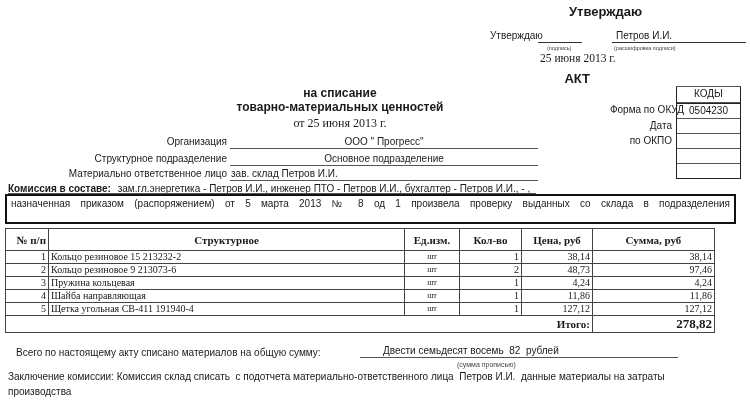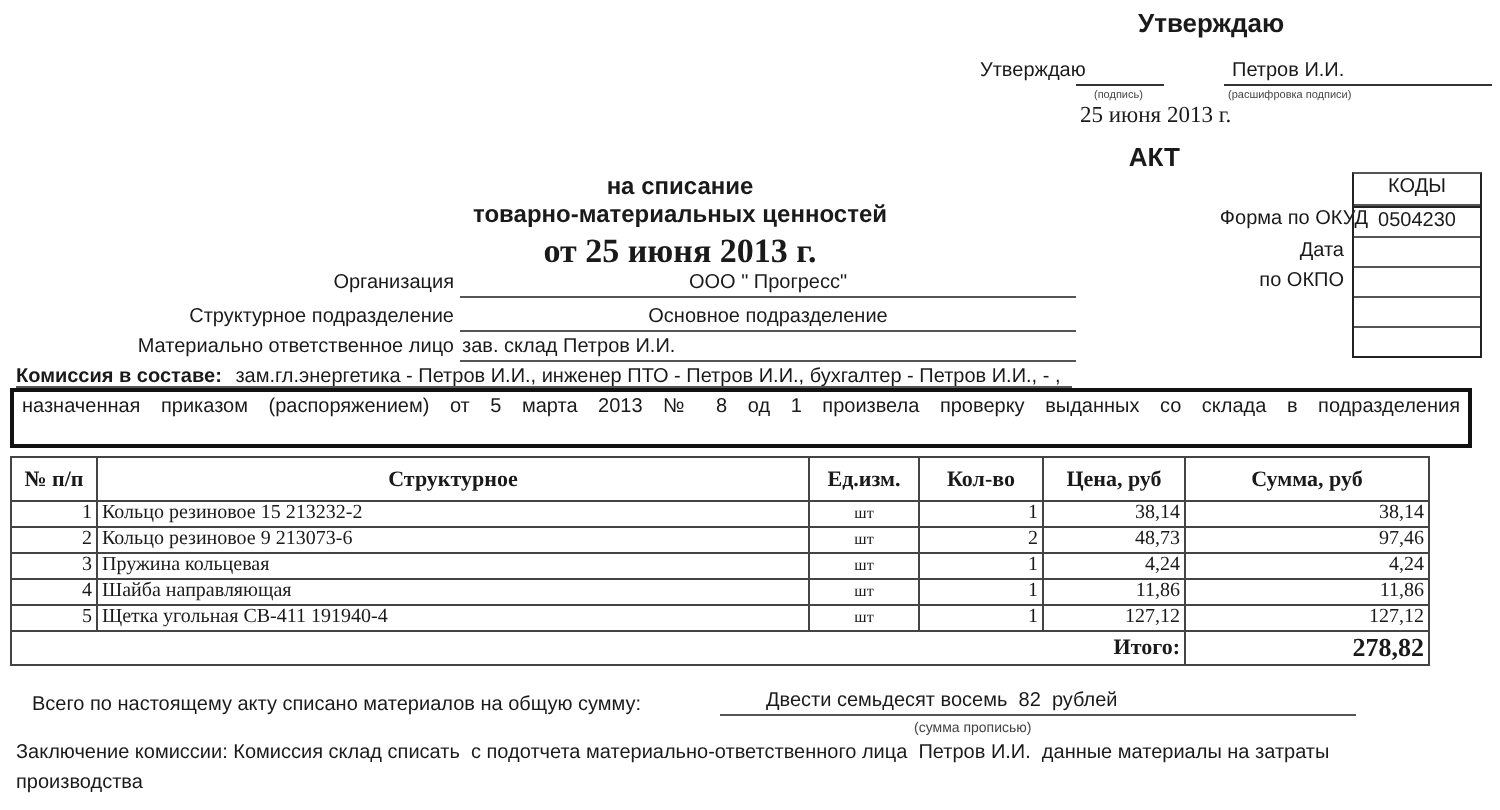--- a/index.html
+++ b/index.html
@@ -10,21 +10,21 @@
 
     
     .approve-title { left: 569px; top: 4px; font-size: 13px; font-weight: bold; }
     .director-label { left: 490px; top: 30px; font-size: 10px; }
     .line { position: absolute; border-bottom: 1px solid #333; }
     .small-note { font-size: 5.5px; color: #444; }
     .approve-date { left: 540px; top: 52px; font-size: 11.5px; }
     .t1 { top: 71px; font-size: 13px; font-weight: bold; left: 90px; width: 500px; }
     .t2 { top: 86px; font-size: 12px; font-weight: bold; left: 90px; width: 500px; }
     .t3 { top: 100px; font-size: 12px; font-weight: bold; left: 90px; width: 500px; }
-    .t4 { top: 116px; font-size: 17px; left: 90px; width: 500px; font-weight: bold; }
+    .t4 { top: 116px; font-size: 12px; left: 90px; width: 500px; }
 
     
     .codes-box { position: absolute; left: 676px; top: 86px; width: 63px; border: 1.5px solid #222; border-top: 1px solid #555; }
     .codes-cell { height: 14px; border-bottom: 1px solid #555; font-size: 10px; text-align: center; line-height: 14px; }
     .codes-cell:last-child { border-bottom: none; }
     .codes-label { font-size: 10px; text-align: right; width: 120px; }
 
     
     .field-label { font-size: 10px; text-align: right; }
     .field-value { font-size: 10px; text-align: center; }
@@ -108,21 +108,21 @@
   <colgroup>
     <col style="width:43px">
     <col style="width:356px">
     <col style="width:55px">
     <col style="width:62px">
     <col style="width:71px">
     <col style="width:122px">
   </colgroup>
   <thead>
     <tr>
-      <th style="text-align:center;">№ п/п</th>
+      <th style="text-align:right;">№ п/п</th>
       <th>Структурное</th>
       <th>Ед.изм.</th>
       <th>Кол-во</th>
       <th>Цена, руб</th>
       <th>Сумма, руб</th>
     </tr>
   </thead>
   <tbody>
     <tr>
       <td class="num">1</td>

